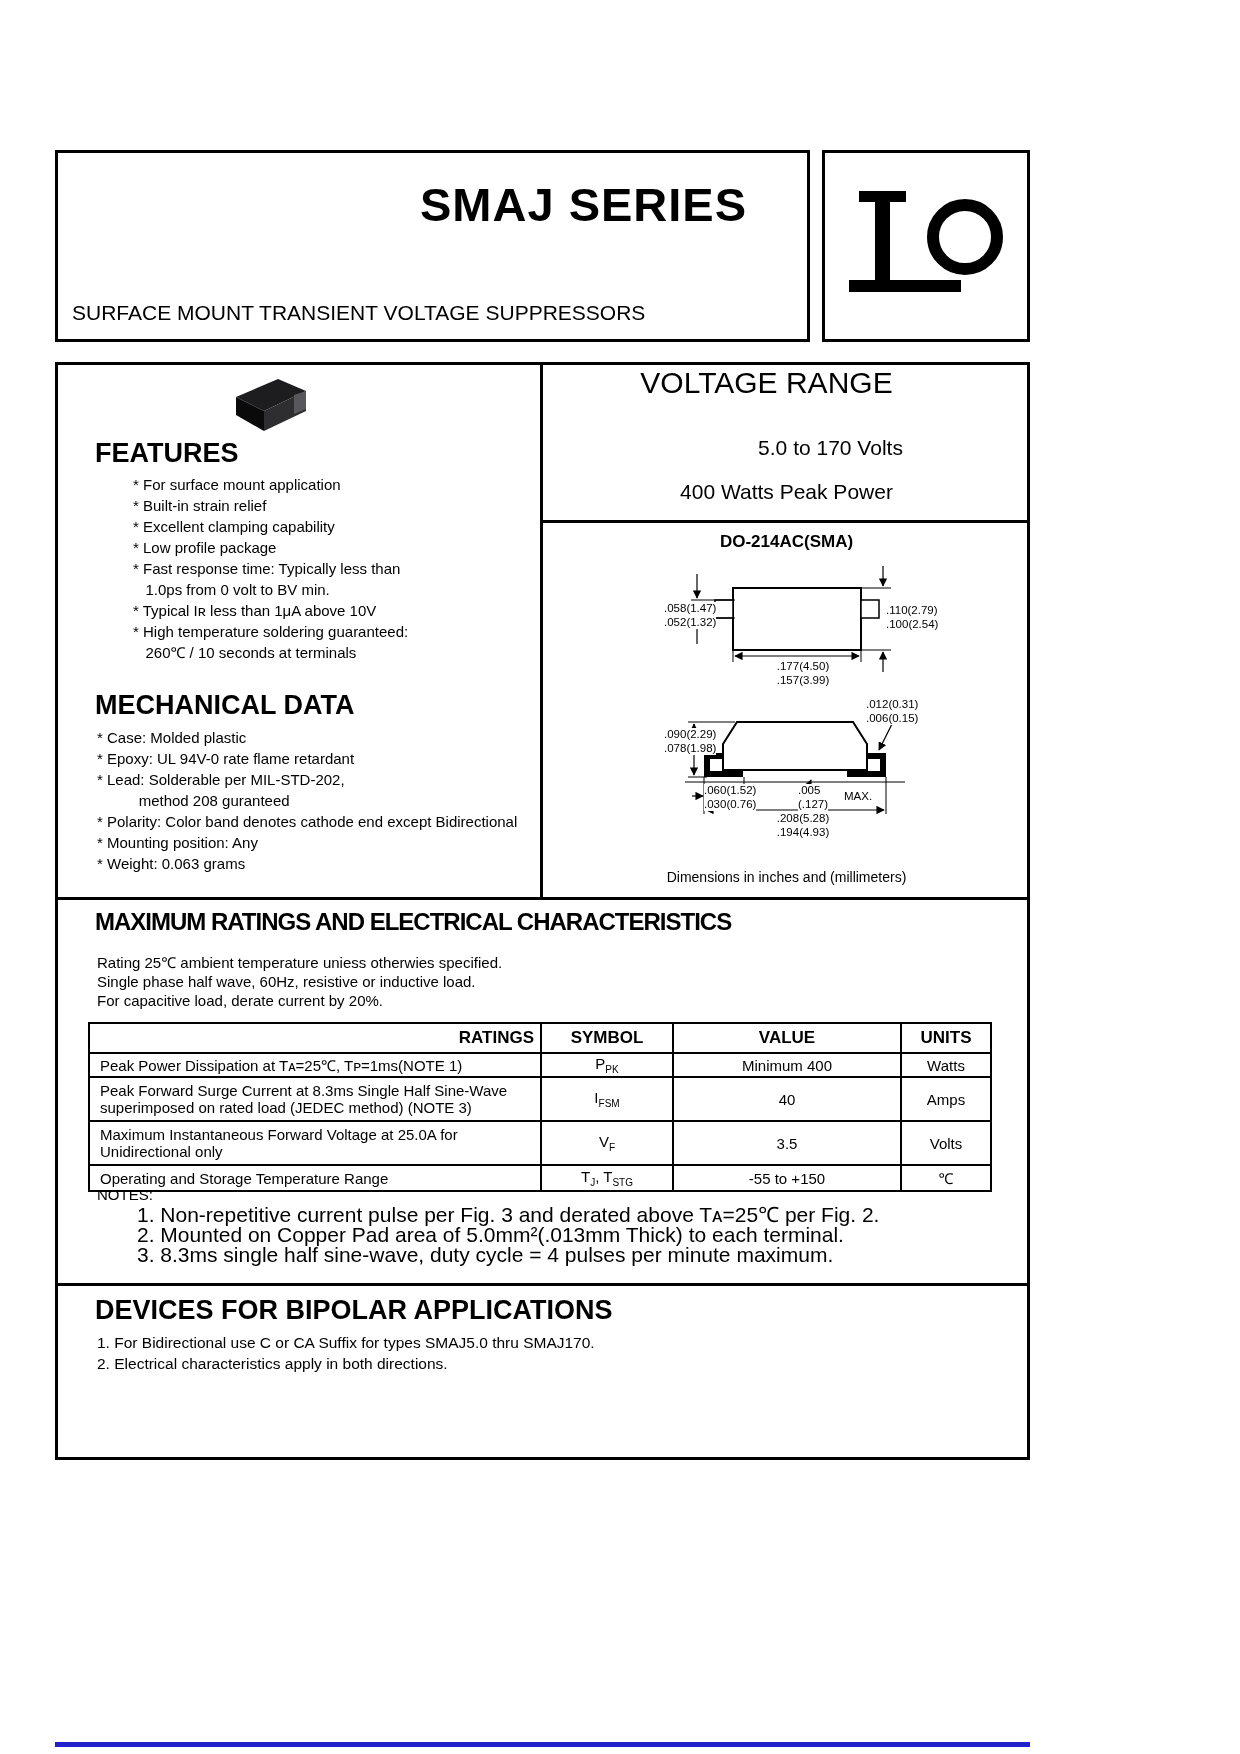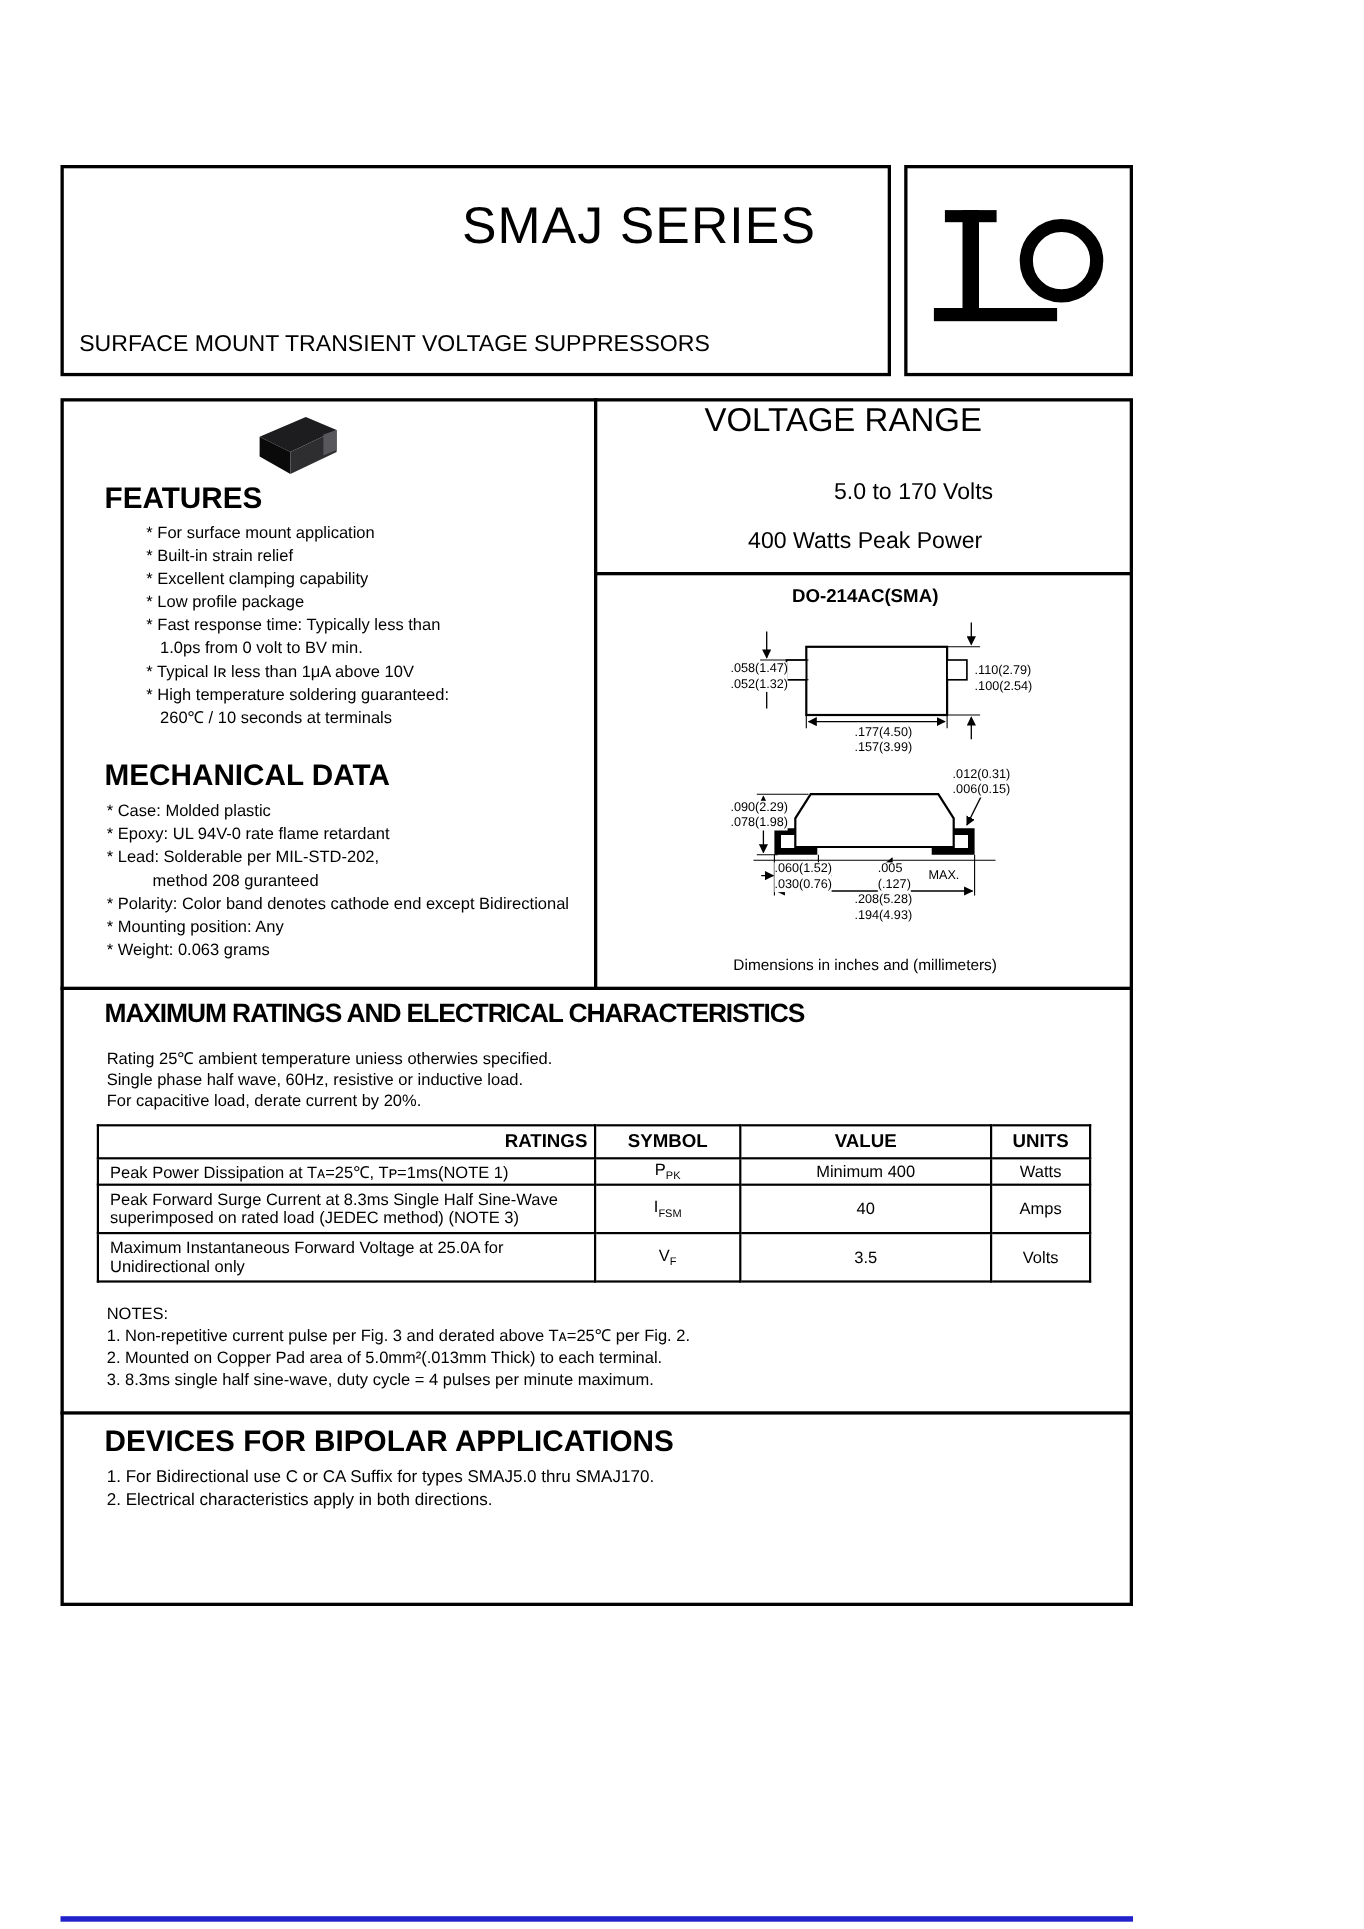--- a/index.html
+++ b/index.html
@@ -1,33 +1,33 @@
 <!DOCTYPE html>
 <html><head>
 <meta charset="utf-8">
 <style>
   html,body{margin:0;padding:0;background:#fff;}
   .page{position:relative;width:1240px;height:1754px;background:#fff;color:#000;
         font-family:"Liberation Sans",sans-serif;overflow:hidden;}
   .abs{position:absolute;}
   .box{position:absolute;border:3px solid #000;background:#fff;box-sizing:border-box;}
   .hline,.vline{position:absolute;background:#000;}
-  .title{font-size:47px;font-weight:normal;letter-spacing:1px;white-space:nowrap;}
+  .title{font-size:47px;font-weight:bold;letter-spacing:1px;white-space:nowrap;}
   .subtitle{font-size:21px;white-space:nowrap;}
   .h-big{font-size:27px;font-weight:bold;white-space:nowrap;}
   .h-max{font-size:24px;font-weight:bold;letter-spacing:-1px;white-space:nowrap;}
   .h-vr{font-size:30px;white-space:nowrap;}
   .vr-line{font-size:21px;white-space:nowrap;}
   .pkg-name{font-size:17px;font-weight:bold;white-space:nowrap;}
   .dims-note{font-size:14px;white-space:nowrap;}
   .center{text-align:center;}
   .textlist div{white-space:pre;}
   .feat{font-size:15px;line-height:21px;}
   .cond{font-size:15px;line-height:19px;}
-  .notes{font-size:15px;line-height:20px;}
+  .notes{font-size:21px;line-height:20px;margin-left:40px;}
   .bip{font-size:15.5px;line-height:21px;}
   .noteshead{font-size:15px;font-weight:normal;}
   .dim{position:absolute;font-size:11.5px;line-height:13.5px;white-space:nowrap;background:#fff;}
   table.ratings{position:absolute;left:88px;top:1022px;border-collapse:collapse;table-layout:fixed;}
   table.ratings th,table.ratings td{border:2px solid #000;font-size:15px;padding:1px 6px;
         overflow:hidden;}
   table.ratings th{font-size:17px;font-weight:bold;height:26px;}
   table.ratings th.lft{text-align:right;padding-left:10px;}
   table.ratings td.rat{text-align:left;padding-left:10px;}
   table.ratings td{text-align:center;vertical-align:middle;}
@@ -204,20 +204,26 @@
       <td><span>I</span><sub>FSM</sub><span></span><sub></sub></td>
       <td>40</td>
       <td>Amps</td>
     </tr>
     <tr style="height:44px;margin-left:32px;">
       <td class="rat">Maximum Instantaneous Forward Voltage at 25.0A for Unidirectional only</td>
       <td><span>V</span><sub>F</sub><span></span><sub></sub></td>
       <td>3.5</td>
       <td>Volts</td>
     </tr>
+    <tr style="height:26px;">
+      <td class="rat">Operating and Storage Temperature Range</td>
+      <td><span>T</span><sub>J</sub><span>, T</span><sub>STG</sub></td>
+      <td>-55 to +150</td>
+      <td>℃</td>
+    </tr>
   </tbody>
     </table>
 
   <div class="abs noteshead" style="left:97px;top:1186px;">NOTES:</div>
   <div class="abs textlist notes" style="left:97px;top:1205px;">
       <div>1. Non-repetitive current pulse per Fig. 3 and derated above Tᴀ=25℃ per Fig. 2.</div>
       <div>2. Mounted on Copper Pad area of 5.0mm²(.013mm Thick) to each terminal.</div>
       <div>3. 8.3ms single half sine-wave, duty cycle = 4 pulses per minute maximum.</div>
     </div>
 

